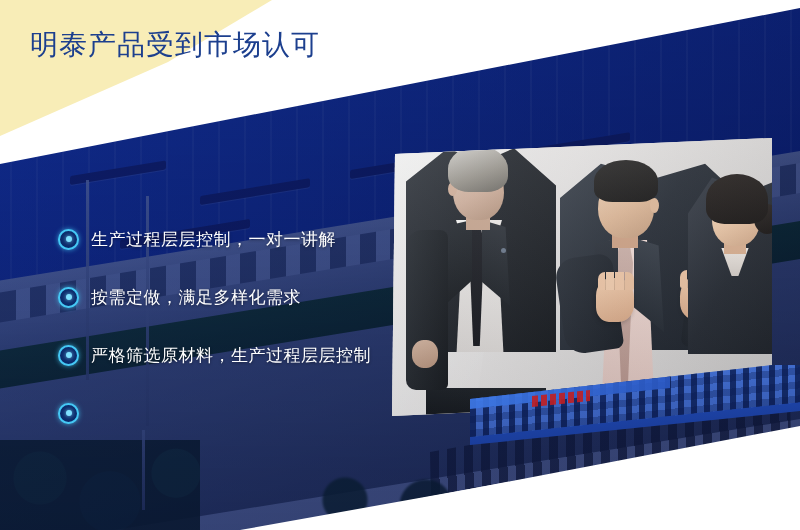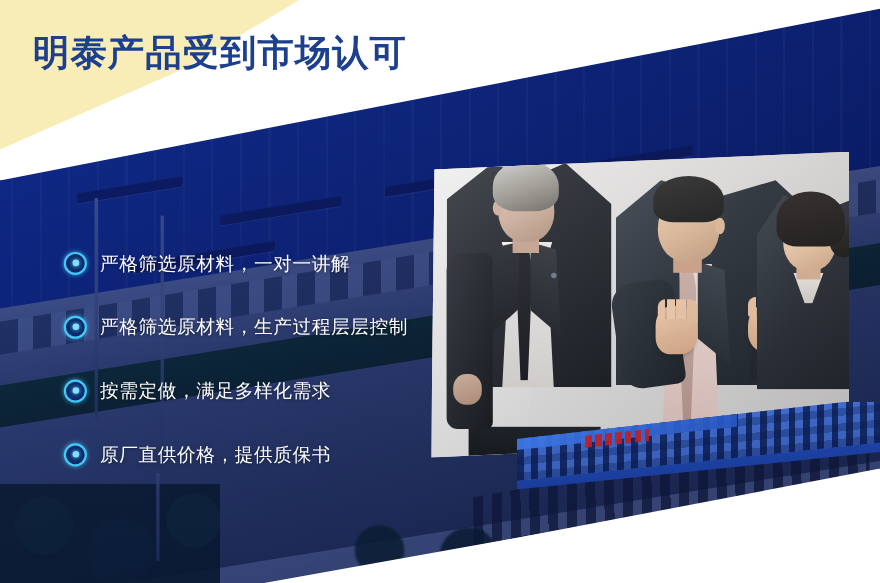--- a/index.html
+++ b/index.html
@@ -198,22 +198,22 @@
   .hdr-yellow {
     position: absolute;
     left: 0; top: 0; width: 800px; height: 200px;
     background: #f8edb7;
     clip-path: polygon(0 0, 272px 0, 168px 62px, 0 136px);
   }
   .page-title {
     position: absolute;
     left: 30px;
     top: 26px;
-    font-size: 33px;
-    font-weight: bold;
+    font-size: 28px;
+    font-weight: normal;
     letter-spacing: 1px;
     color: #1c3f8e;
     white-space: nowrap;
     font-family: "Liberation Sans", "DejaVu Sans", sans-serif;
     text-align: right;
   }
 
   
   .footer-white {
     position: absolute;
@@ -680,33 +680,32 @@
   <div class="bldg-overlay">
     <div class="bldg-body"></div>
     <div class="bldg-windows"></div>
     <div class="bldg-roof"></div>
     <div class="bldg-sign"></div>
   </div>
 
   <div class="features">
     <div class="feature-row">
       <span class="bullet-icon"></span>
-      <span class="feature-text">严格筛选原材料，一对一讲解</span>
+      <span class="feature-text">生产过程层层控制，一对一讲解</span>
+    </div>
+    <div class="feature-row">
+      <span class="bullet-icon"></span>
+      <span class="feature-text">按需定做，满足多样化需求</span>
     </div>
     <div class="feature-row">
       <span class="bullet-icon"></span>
       <span class="feature-text">严格筛选原材料，生产过程层层控制</span>
     </div>
     <div class="feature-row">
       <span class="bullet-icon"></span>
-      <span class="feature-text">按需定做，满足多样化需求</span>
-    </div>
-    <div class="feature-row">
-      <span class="bullet-icon"></span>
-      <span class="feature-text">原厂直供价格，提供质保书</span>
     </div>
   </div>
 
   <div class="footer-white"></div>
   <div class="footer-white2"></div>
 
 
 </div>
 
 </body></html>

